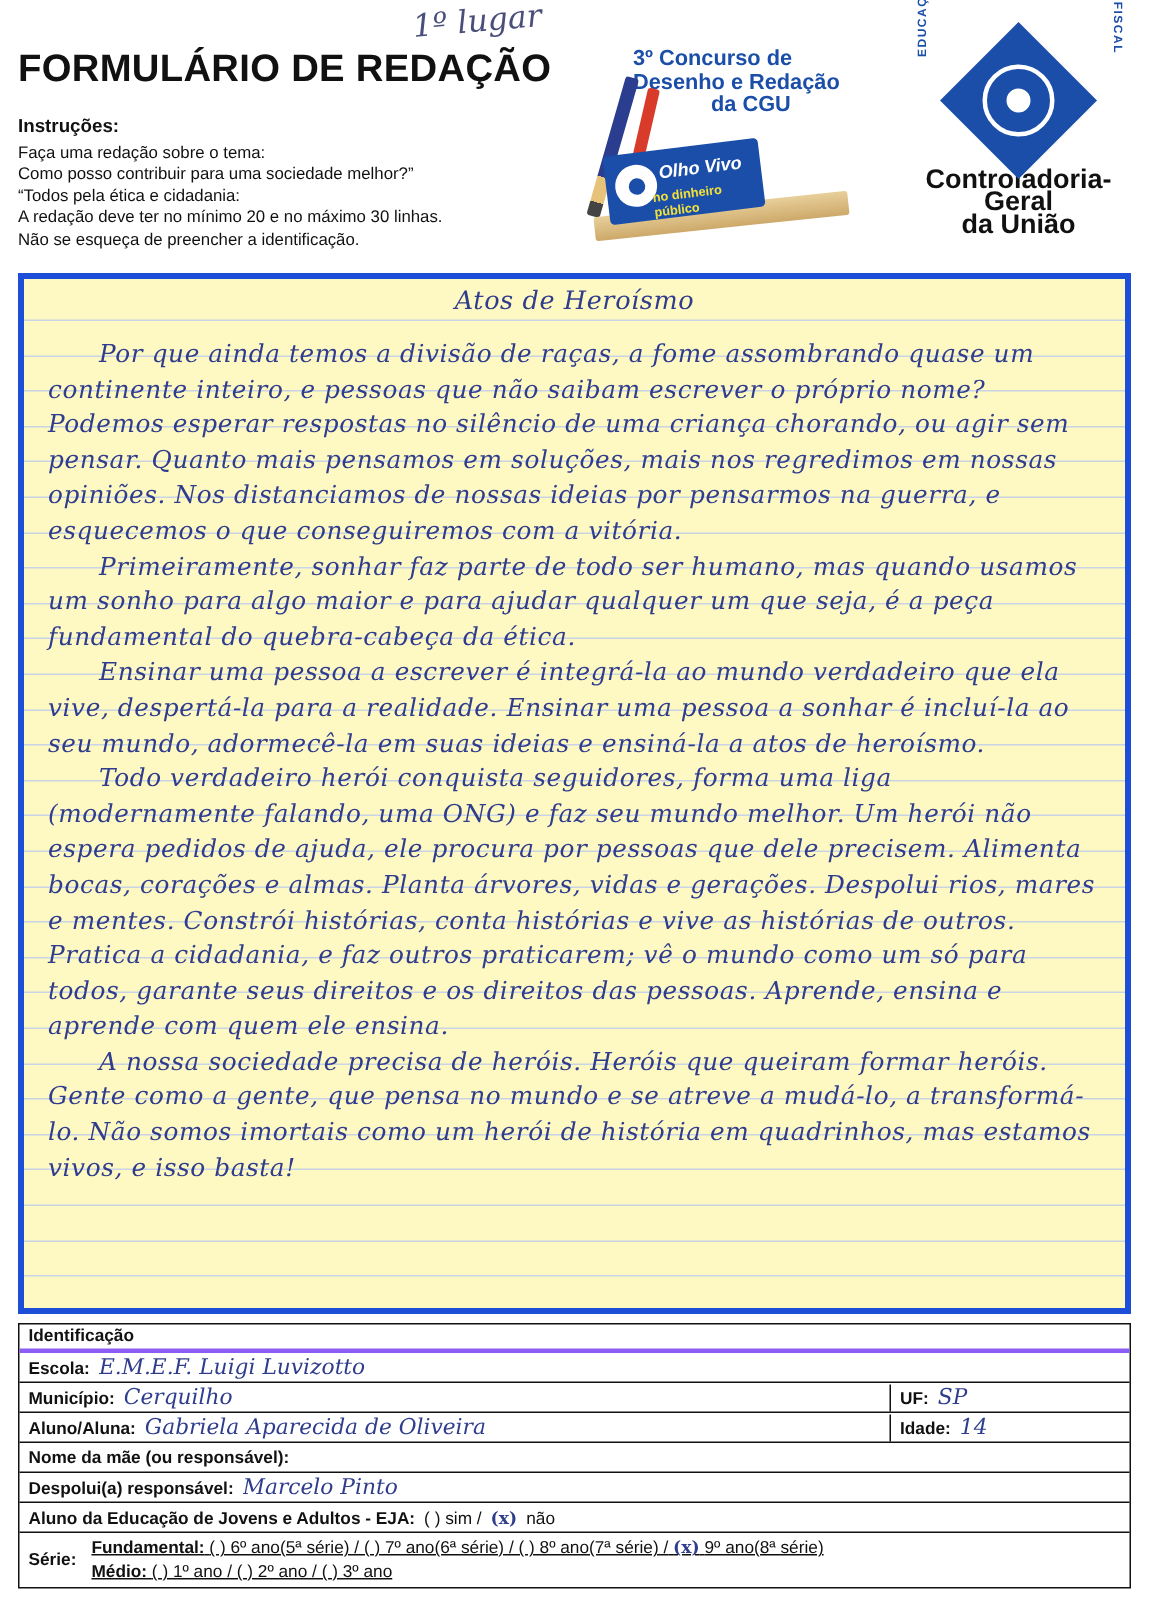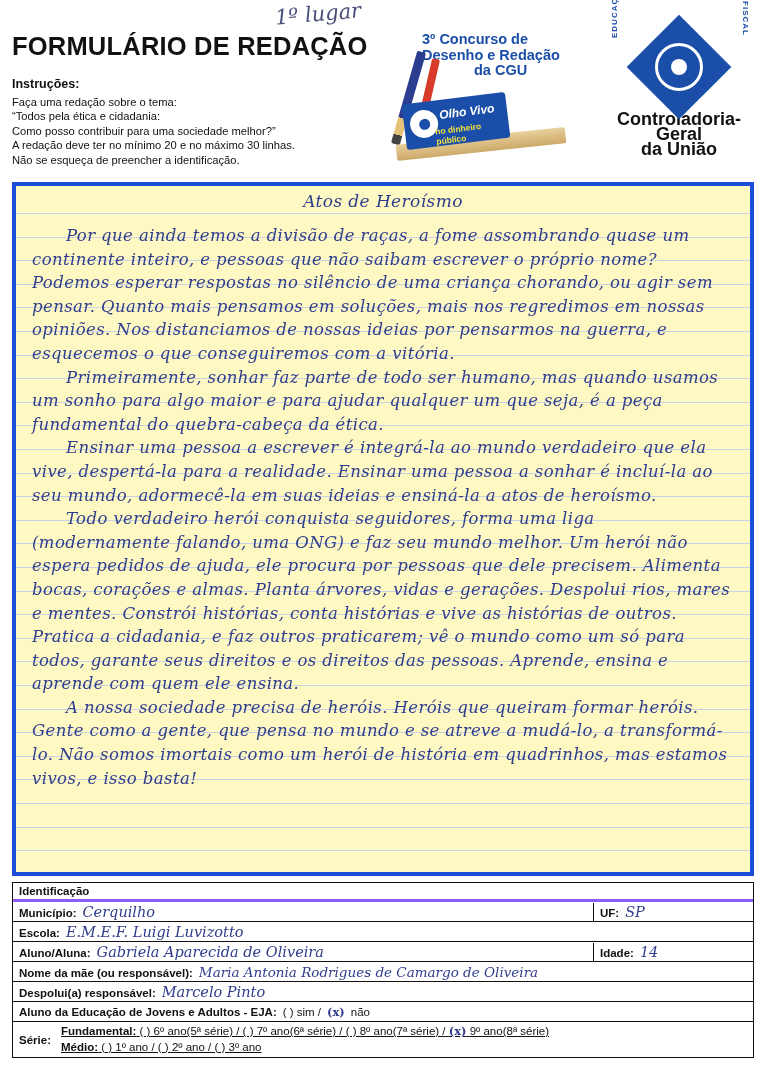--- a/index.html
+++ b/index.html
@@ -268,22 +268,22 @@
 
   <div class="top-annot">1º lugar</div>
 
   <div class="header">
 
     <div class="title">FORMULÁRIO DE REDAÇÃO</div>
 
     <div class="instr-title">Instruções:</div>
     <div class="instr-lines">
       <div>Faça uma redação sobre o tema:</div>
+      <div>Como posso contribuir para uma sociedade melhor?”</div>
       <div>“Todos pela ética e cidadania:</div>
-      <div>Como posso contribuir para uma sociedade melhor?”</div>
       <div>A redação deve ter no mínimo 20 e no máximo 30 linhas.</div>
       <div>Não se esqueça de preencher a identificação.</div>
     </div>
 
     <div class="contest-logo">
       <div class="contest-text">
         <div class="l1">3º Concurso de</div>
         <div class="l2">Desenho e Redação</div>
         <div class="l3">da CGU</div>
       </div>
@@ -349,51 +349,50 @@
       <p>Todo verdadeiro herói conquista seguidores, forma uma liga (modernamente falando, uma ONG) e faz seu mundo melhor. Um herói não espera pedidos de ajuda, ele procura por pessoas que dele precisem. Alimenta bocas, corações e almas. Planta árvores, vidas e gerações. Despolui rios, mares e mentes. Constrói histórias, conta histórias e vive as histórias de outros. Pratica a cidadania, e faz outros praticarem; vê o mundo como um só para todos, garante seus direitos e os direitos das pessoas. Aprende, ensina e aprende com quem ele ensina.</p>
       <p>A nossa sociedade precisa de heróis. Heróis que queiram formar heróis. Gente como a gente, que pensa no mundo e se atreve a mudá-lo, a transformá-lo. Não somos imortais como um herói de história em quadrinhos, mas estamos vivos, e isso basta!</p>
     </div>
   </div>
 
   <div class="ident">
     <div class="hd">Identificação</div>
 
     <div class="row">
       <div class="cell">
+        <span class="lbl">Escola:</span>
+        <span class="val">E.M.E.F. Luigi Luvizotto</span>
+      </div>
+    </div>
+
+    <div class="row">
+      <div class="cell">
         <span class="lbl">Município:</span>
         <span class="val">Cerquilho</span>
       </div>
       <div class="cell fixed" style="width:160px">
         <span class="lbl">UF:</span>
         <span class="val">SP</span>
       </div>
     </div>
 
     <div class="row">
       <div class="cell">
-        <span class="lbl">Escola:</span>
-        <span class="val">E.M.E.F. Luigi Luvizotto</span>
-      </div>
-    </div>
-
-    <div class="row">
-      <div class="cell">
         <span class="lbl">Aluno/Aluna:</span>
         <span class="val">Gabriela Aparecida de Oliveira</span>
       </div>
       <div class="cell fixed" style="width:160px">
         <span class="lbl">Idade:</span>
         <span class="val">14</span>
       </div>
     </div>
 
     <div class="row">
       <div class="cell">
         <span class="lbl">Nome da mãe (ou responsável):</span>
-        <span class="val sm">Maria Antonia Rodrigues de Camargo de Oliveira</span>
       </div>
     </div>
 
     <div class="row">
       <div class="cell">
         <span class="lbl">Despolui(a) responsável:</span>
         <span class="val">Marcelo Pinto</span>
       </div>
     </div>
 

